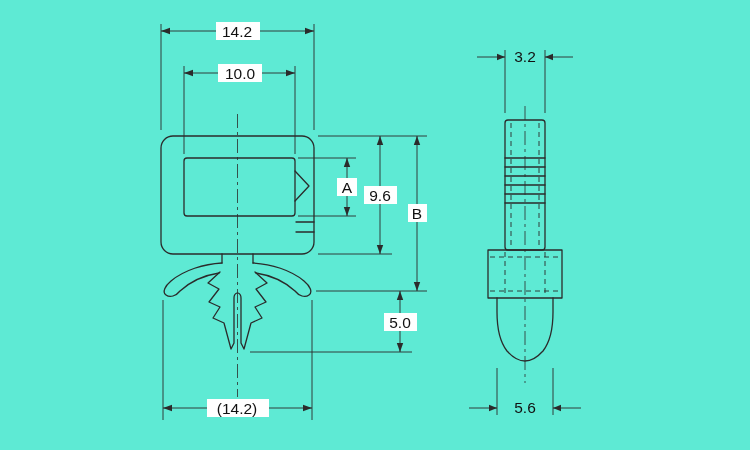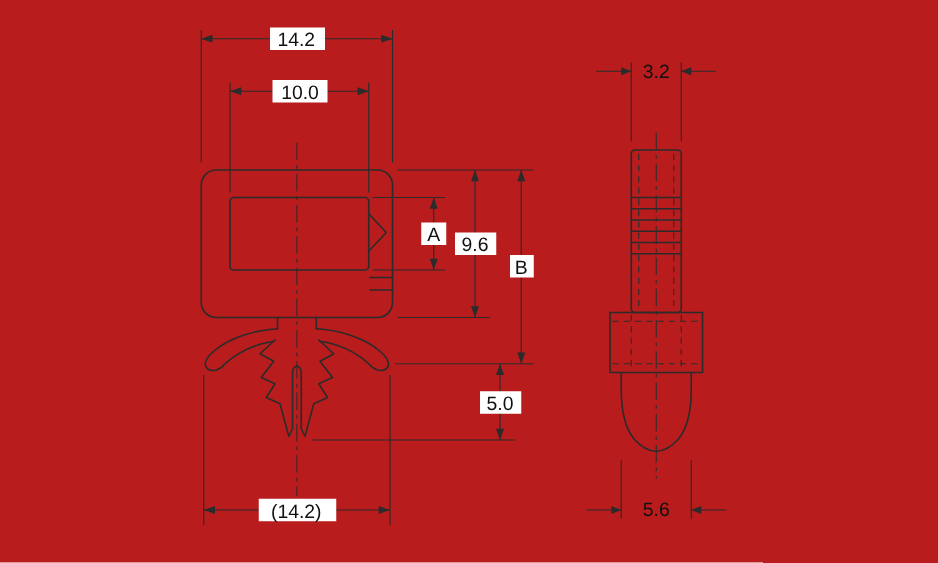--- a/index.html
+++ b/index.html
@@ -1,16 +1,16 @@
 <!DOCTYPE html>
 <html><head>
 <meta charset="utf-8">
 <style>
   html,body{margin:0;padding:0;background:#ffffff;}
-  .stage{width:750px;height:450px;background:#b91c1c;position:relative;overflow:hidden;
+  .stage{width:750px;height:450px;background:#5eead4;position:relative;overflow:hidden;
          font-family:"Liberation Sans", sans-serif;}
   svg{display:block;}
   .obj{stroke:#2b2b2b;stroke-width:1.3;fill:none;stroke-linejoin:round;stroke-linecap:round;}
   .dim{stroke:#2b2b2b;stroke-width:0.9;fill:none;}
   .hid{stroke:#2b2b2b;stroke-width:0.9;fill:none;stroke-dasharray:5 4;}
   .cl{stroke:#2b2b2b;stroke-width:0.8;fill:none;stroke-dasharray:14 4 3 4;}
   .arr{fill:#2b2b2b;stroke:none;}
   .mask{fill:#ffffff;stroke:none;}
   text{font-family:"Liberation Sans", sans-serif;font-size:15.5px;fill:#111111;}
   .mid{text-anchor:middle;}

